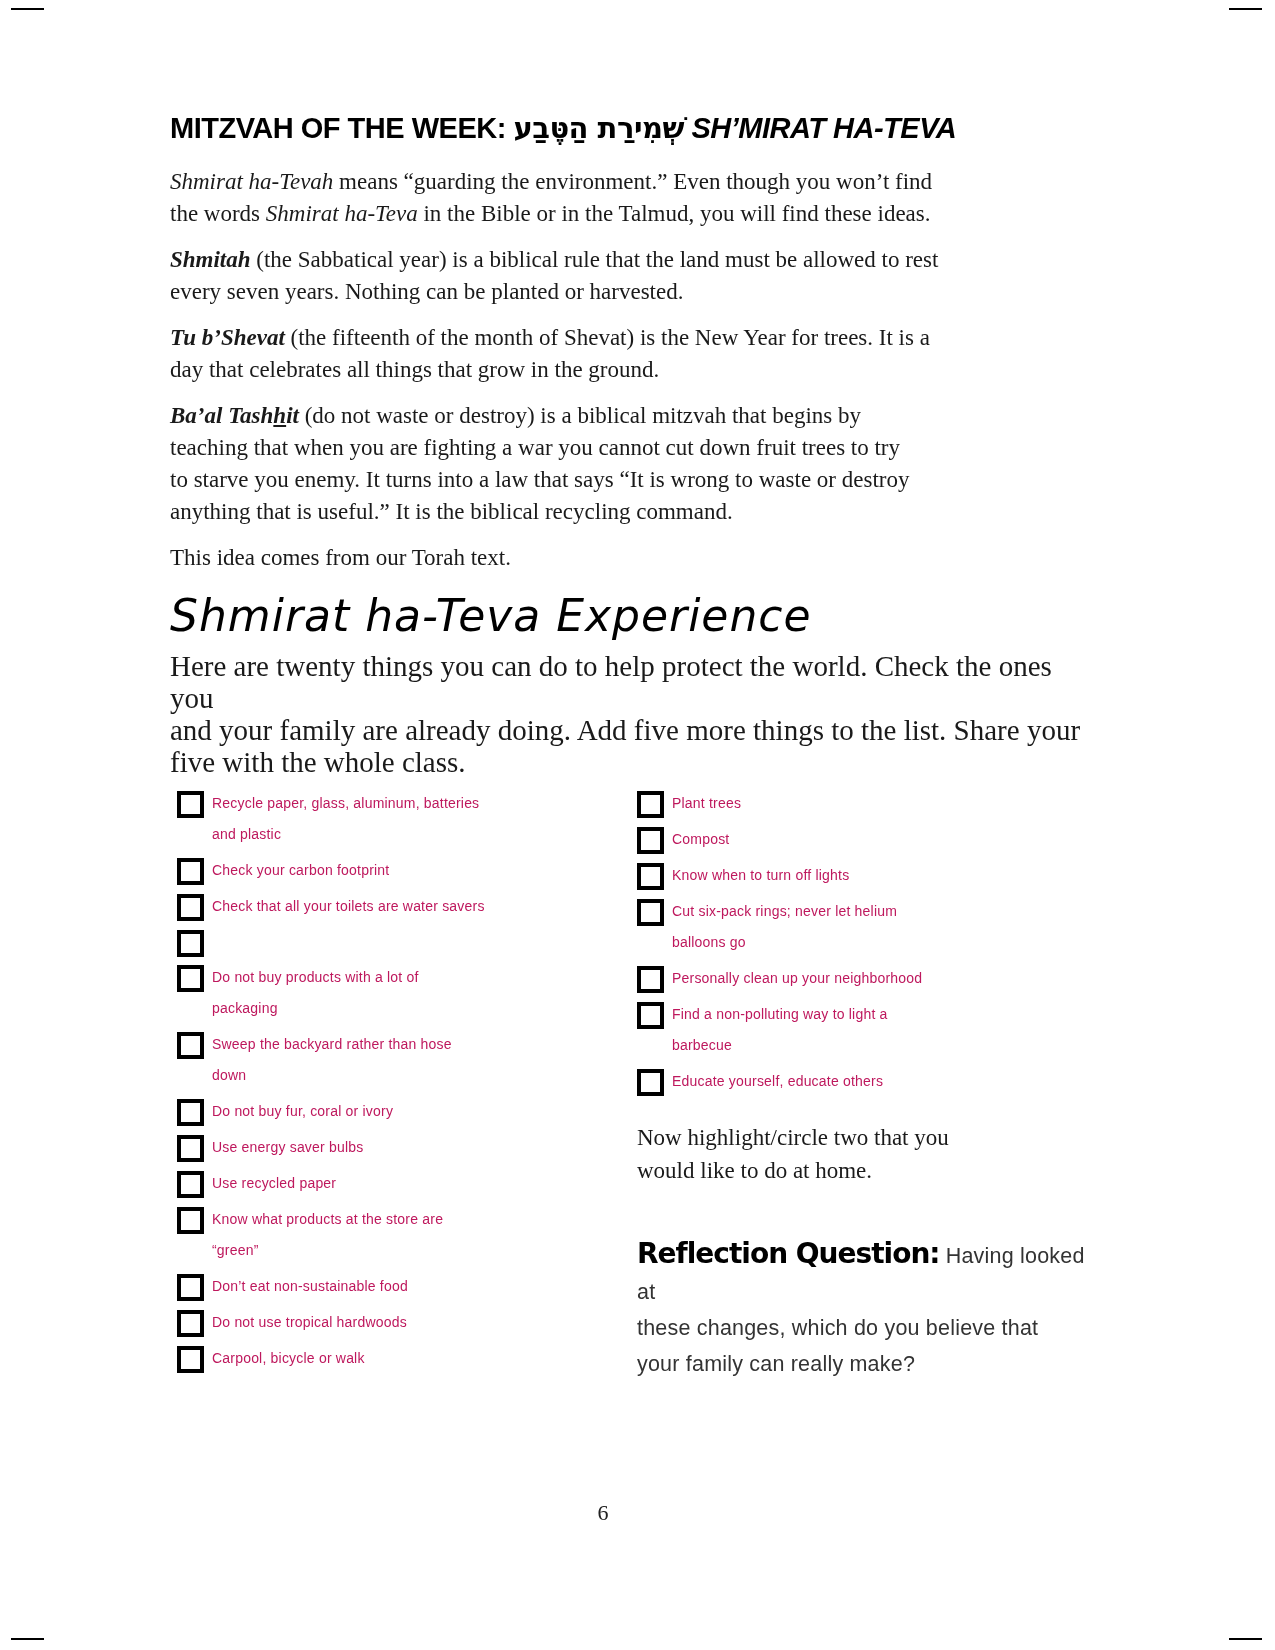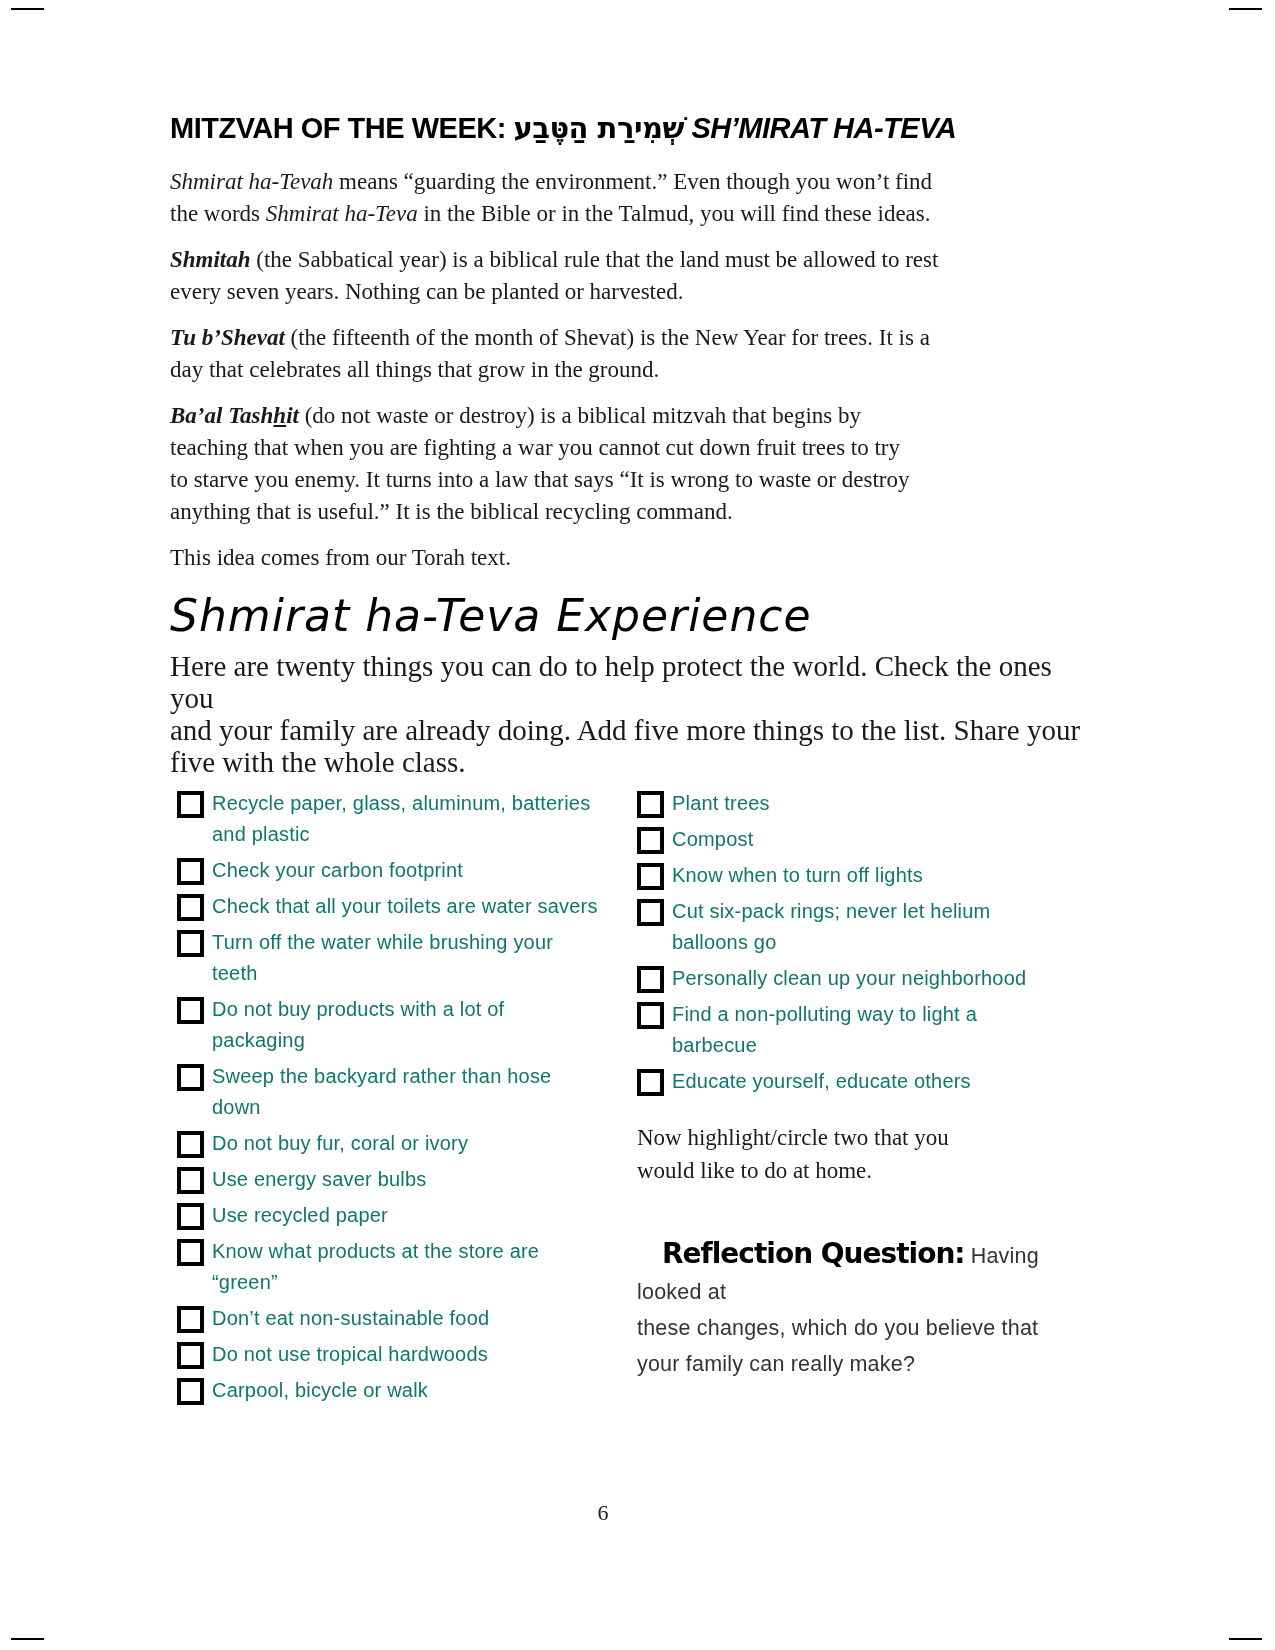--- a/index.html
+++ b/index.html
@@ -39,30 +39,30 @@
   .checklist{display:flex;align-items:flex-start;}
   .col-left{width:452px;padding-left:7px;flex:0 0 auto;}
   .col-right{margin-left:8px;flex:1 1 auto;}
 
   .item{display:flex;align-items:flex-start;margin:0 0 5px 0;}
   .box{
     flex:0 0 auto;width:27px;height:27px;box-sizing:border-box;
     border:4px solid #000;background:#fff;margin:3px 8px 0 0;
   }
   .item-label{
-    font-family:"Liberation Sans", sans-serif;font-size:20px;line-height:31px;
-    color:#0f766e;white-space:pre-line;letter-spacing:0.2px;
+    font-family:"Liberation Sans", sans-serif;font-size:14px;line-height:31px;
+    color:#be185d;white-space:pre-line;letter-spacing:0.2px;
   }
 
   p.note{font-size:23px;line-height:33px;margin:24px 0 0 0;white-space:pre-line;}
 
   .reflection{margin-top:50px;width:450px;white-space:pre-line;line-height:34px;}
   .r-head{
     font-family:"DejaVu Sans", sans-serif;font-weight:bold;
-    font-size:28px;letter-spacing:-1px;color:#000;margin-left:25px;
+    font-size:28px;letter-spacing:-1px;color:#000;
   }
   .r-text{
     font-family:"Liberation Sans", sans-serif;font-size:21.5px;
     color:#333;letter-spacing:0.2px;
   }
 
   .pagenum{
     position:absolute;left:163px;top:1500px;width:880px;text-align:center;
     font-size:22px;color:#222;
   }
@@ -112,22 +112,20 @@
         <div class="item">
             <span class="box"></span>
             <span class="item-label">Check your carbon footprint</span>
           </div>
         <div class="item">
             <span class="box"></span>
             <span class="item-label">Check that all your toilets are water savers</span>
           </div>
         <div class="item">
             <span class="box"></span>
-            <span class="item-label">Turn off the water while brushing your
-teeth</span>
           </div>
         <div class="item">
             <span class="box"></span>
             <span class="item-label">Do not buy products with a lot of
 packaging</span>
           </div>
         <div class="item">
             <span class="box"></span>
             <span class="item-label">Sweep the backyard rather than hose
 down</span>

